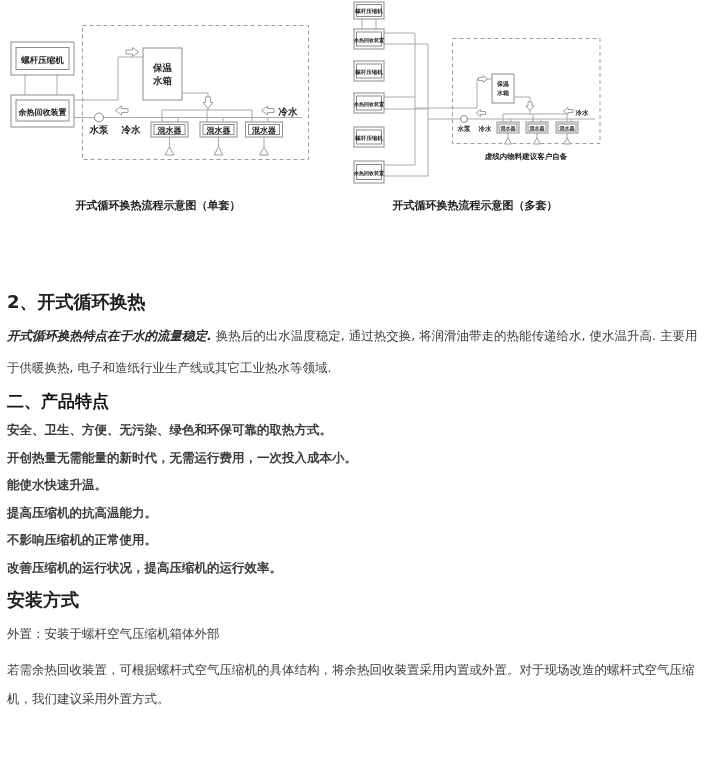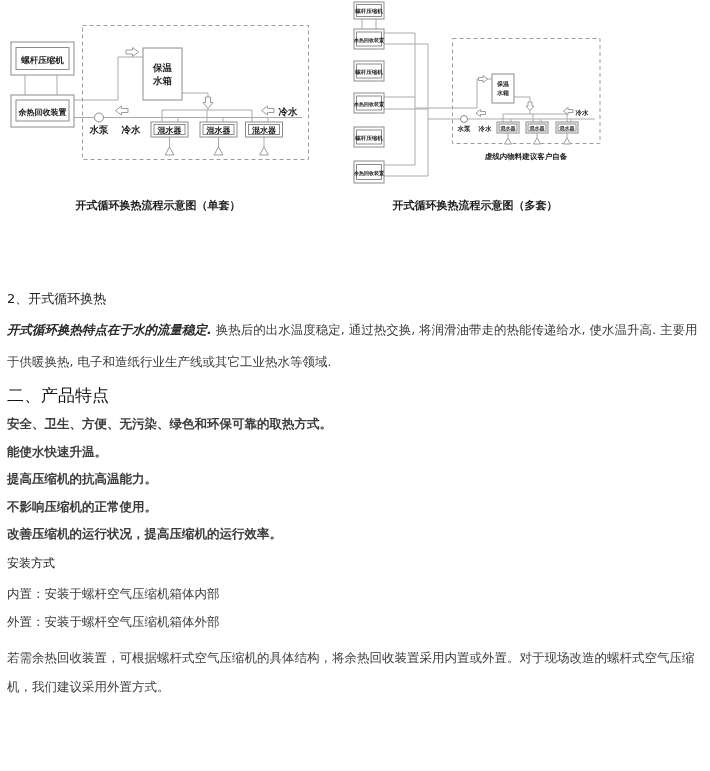--- a/index.html
+++ b/index.html
@@ -19,26 +19,26 @@
   .box{fill:#fff;stroke:#8c8c8c;stroke-width:1;}
   .arrow{fill:#fff;stroke:#9d9d9d;stroke-width:1;}
   .tri{fill:#fff;stroke:#9d9d9d;stroke-width:1;}
   .svgt{fill:#1c1c1c;font-family:"DejaVu Sans","Liberation Sans",sans-serif;font-weight:bold;text-anchor:middle;}
   .fs5{font-size:5px}.fs55{font-size:5.5px}.fs6{font-size:6px}.fs65{font-size:6.5px}
   .fs75{font-size:7.5px}.fs8{font-size:8px}.fs85{font-size:8.5px}.fs95{font-size:9.5px}
   .fs11{font-size:11px}
 
   
   .content{padding:74px 10px 0 7px;}
-  .h-sub{font-size:13px;font-weight:normal;color:#202020;margin:0 0 6px 0;}
+  .h-sub{font-size:18px;font-weight:bold;color:#202020;margin:0 0 6px 0;}
   .intro{font-size:12.5px;line-height:32px;margin:0 0 2px 0;color:#3c3c3c;}
   .intro b{color:#2a2a2a;font-style:italic;}
-  .h-big{font-size:17px;font-weight:normal;color:#141414;margin:6px 0 10px 0;}
+  .h-big{font-size:17px;font-weight:bold;color:#141414;margin:6px 0 10px 0;}
   .feat{font-size:12.5px;line-height:14px;margin:0 0 13.5px 0;color:#3c3c3c;font-weight:bold;}
-  .h-install{font-size:12px;font-weight:normal;color:#202020;margin:7px 0 15px 0;}
+  .h-install{font-size:18px;font-weight:bold;color:#202020;margin:7px 0 15px 0;}
   .install{font-size:12.5px;line-height:14px;margin:0 0 14px 0;color:#3c3c3c;}
   .final{font-size:12.5px;line-height:29px;margin:0;color:#3c3c3c;}
 </style>
 </head>
 <body>
 
 <div class="diagrams">
 
   <svg id="svg-single" width="330" height="216" viewBox="0 0 330 216">
 
@@ -190,25 +190,25 @@
 </div>
 
 <div class="content">
   <h3 class="h-sub">2、开式循环换热</h3>
 
   <p class="intro"><b>开式循环换热特点在于水的流量稳定.</b><span> 换热后的出水温度稳定, 通过热交换, 将润滑油带走的热能传递给水, 使水温升高. 主要用于供暖换热, 电子和造纸行业生产线或其它工业热水等领域.</span></p>
 
   <h2 class="h-big">二、产品特点</h2>
 
   <p class="feat">安全、卫生、方便、无污染、绿色和环保可靠的取热方式。</p>
+  <p class="feat">开创热量无需能量的新时代，无需运行费用，一次投入成本小。</p>
   <p class="feat">能使水快速升温。</p>
   <p class="feat">提高压缩机的抗高温能力。</p>
   <p class="feat">不影响压缩机的正常使用。</p>
   <p class="feat">改善压缩机的运行状况，提高压缩机的运行效率。</p>
 
   <h4 class="h-install">安装方式</h4>
 
-  <p class="install">内置：安装于螺杆空气压缩机箱体内部</p>
   <p class="install">外置：安装于螺杆空气压缩机箱体外部</p>
 
   <p class="final">若需余热回收装置，可根据螺杆式空气压缩机的具体结构，将余热回收装置采用内置或外置。对于现场改造的螺杆式空气压缩机，我们建议采用外置方式。</p>
 
 </div>
 
 </body></html>

